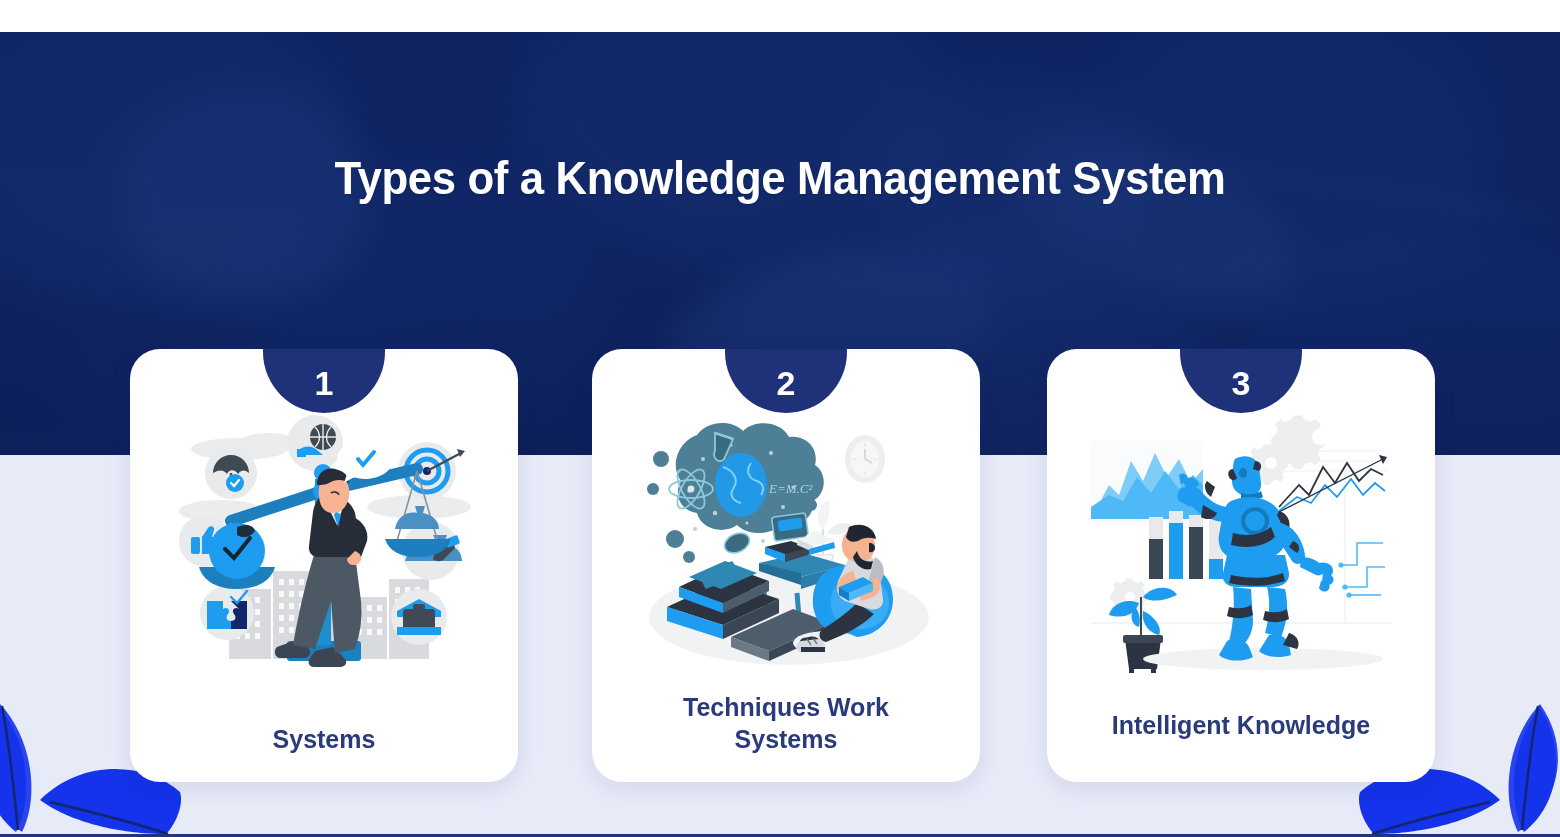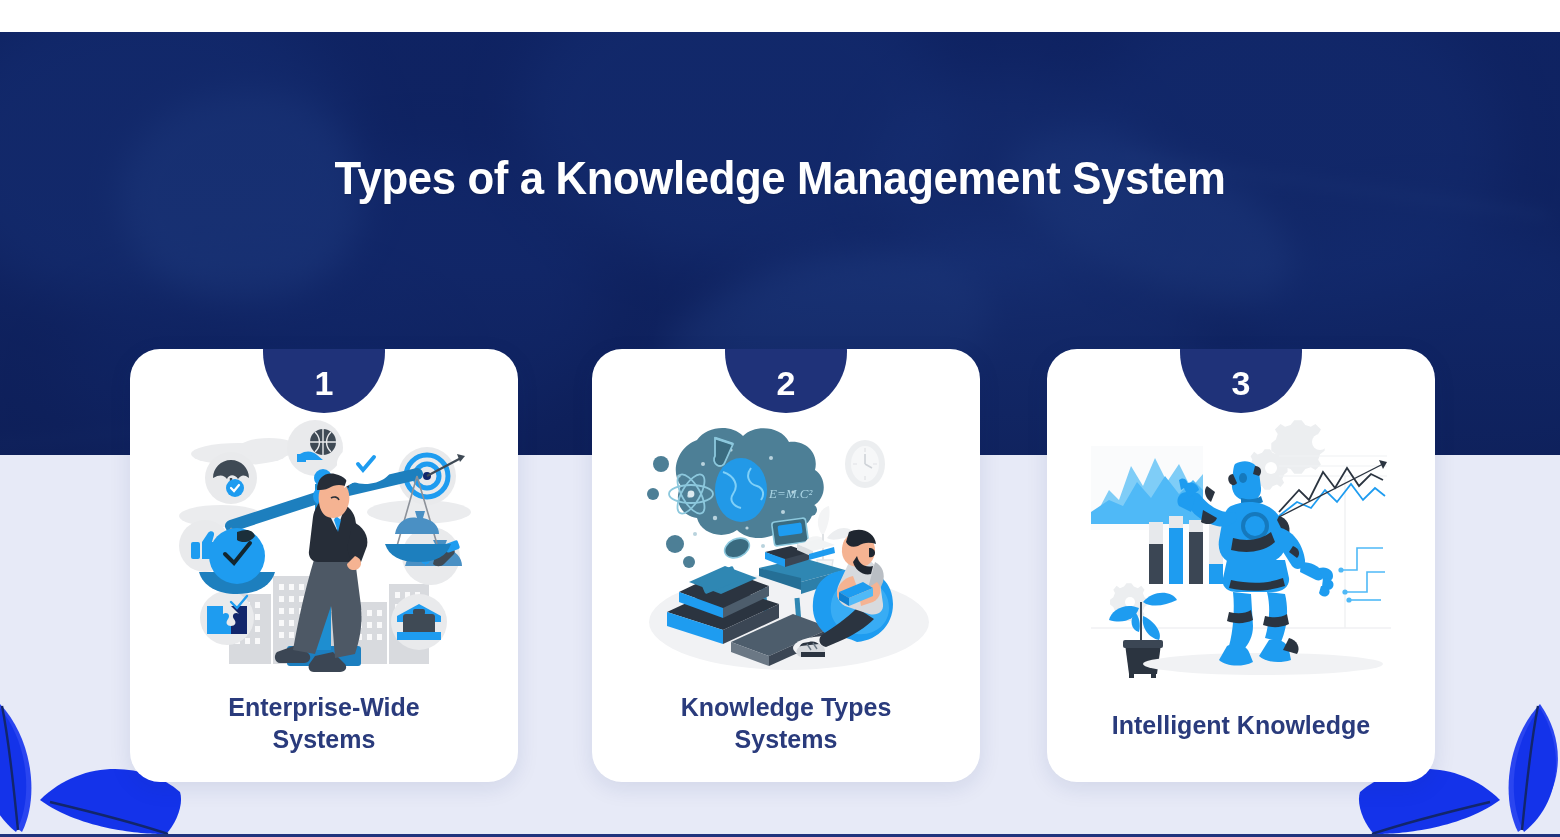--- a/index.html
+++ b/index.html
@@ -102,21 +102,21 @@
     display: flex;
     align-items: flex-end;
     justify-content: center;
     padding-bottom: 10px;
     clip-path: inset(58px 0 0 0);
   }
   .card-art {
     position: absolute;
     left: 0; top: 62px;
     width: 388px; height: 272px;
-    display: flex; align-items: center; justify-content: center;
+    display: flex; justify-content: center;
   }
   .card-label {
     position: absolute;
     left: 22px; right: 22px; top: 342px;
     text-align: center;
     color: #2a3b7c;
     font-size: 25px;
     font-weight: bold;
     line-height: 1.28;
   }
@@ -321,21 +321,21 @@
           <path d="M186 140 c6 2 8 8 4 12 c-4 4-12 2-12-4 Z" fill="#f5b392"></path>
         </g>
 
         <g>
           <path d="M196 28 c16 0 28 10 28 20 c0 11-12 20-28 20 c-4 0-8-1-11-2 l-10 6 l3-9 c-6-4-10-9-10-15 c0-10 12-20 28-20 Z" fill="#ffffff"></path>
           <path d="M189 48 l5 6 l11-13" stroke="#1e9cf0" stroke-width="4" fill="none" stroke-linecap="round"></path>
         </g>
       </svg>
     </div>
     <div class="card-label">
-      <span>Enterprise-Wide</span><br>
+      <br>
       <span>Systems</span>
     </div>
   </div>
 
   <div class="card" id="card-2">
     <div class="badge">2</div>
     <div class="card-art">
       <svg width="310" height="262" viewBox="0 0 310 262">
 
         <ellipse cx="158" cy="206" rx="140" ry="48" fill="#f1f2f4"></ellipse>
@@ -461,21 +461,21 @@
           <path d="M226 140 c2 8 8 12 16 10 l-2 8 c-8 2-16-4-18-12 Z" fill="#1f2630"></path>
           <path d="M238 132 c4 0 6 2 6 5 c0 3-3 5-6 4 Z" fill="#1f2630"></path>
 
           <path d="M208 176 l24-10 l10 6 l-24 10 Z" fill="#1e9cf0"></path>
           <path d="M208 176 v8 l10 6 v-8 Z" fill="#0f7fd0"></path>
           <path d="M218 190 l24-10 v-8 l-24 10 Z" fill="#4fb9f7"></path>
         </g>
       </svg>
     </div>
     <div class="card-label">
-      <span>Knowledge Types</span><br>
+      <span>Techniques Work</span><br>
       <span>Systems</span>
     </div>
   </div>
 
   <div class="card" id="card-3">
     <div class="badge">3</div>
     <div class="card-art">
       <svg width="316" height="262" viewBox="0 0 316 262">
 
         <g stroke="#f0f1f3" stroke-width="1.4">

